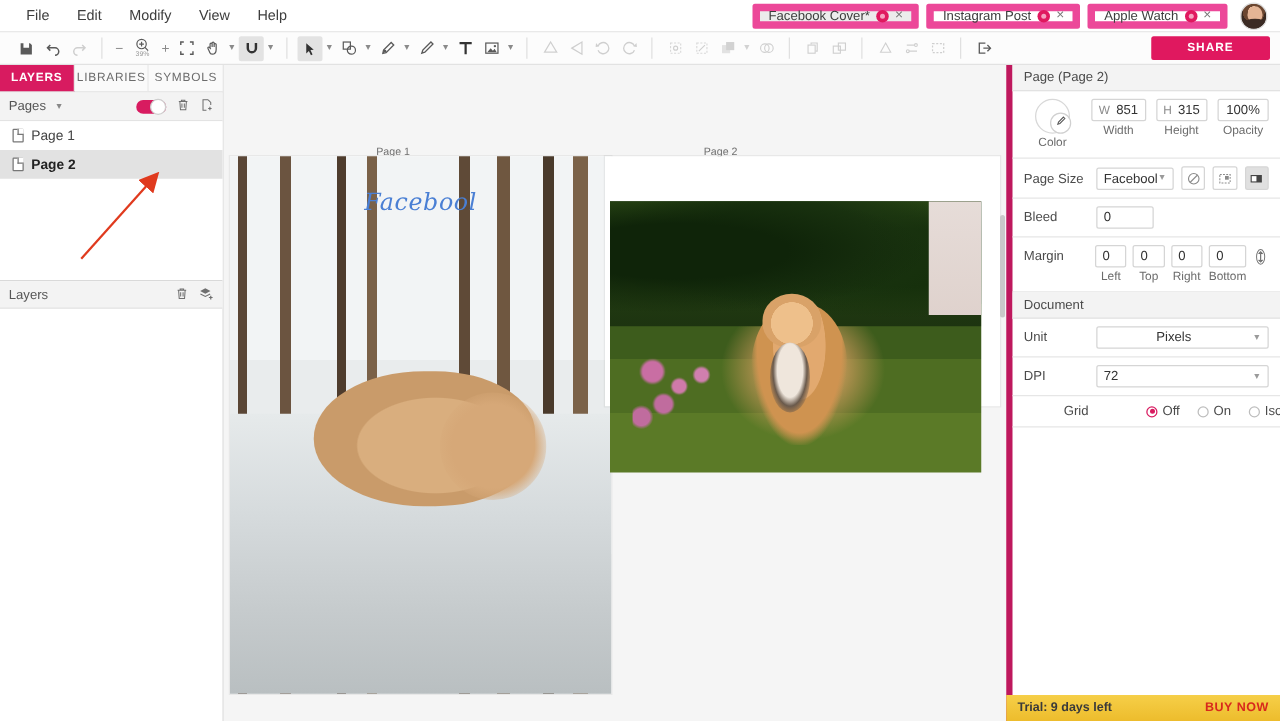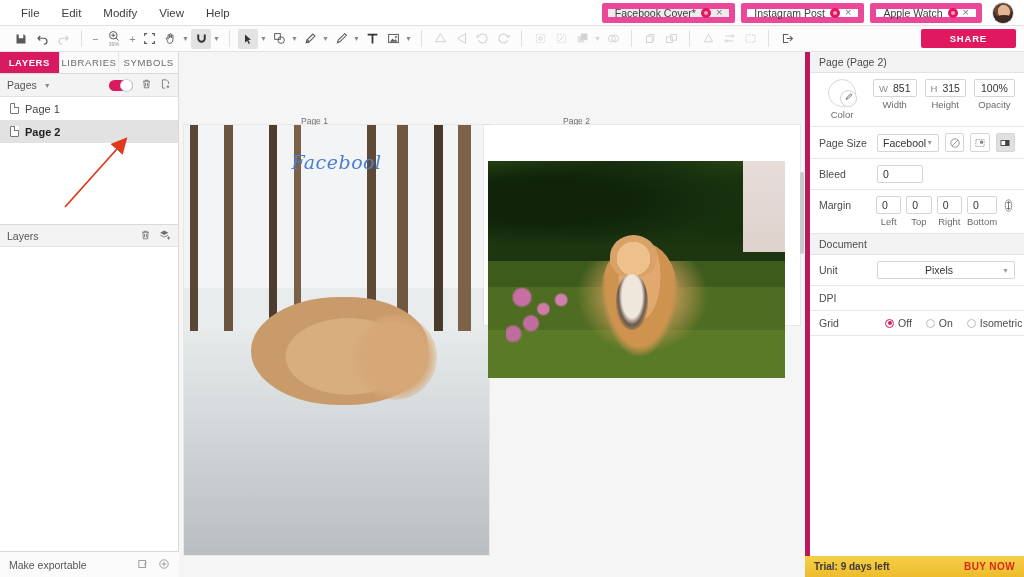--- a/index.html
+++ b/index.html
@@ -608,37 +608,20 @@
           <svg width="12" height="12" viewBox="0 0 16 16">
               <path fill="#6f6f6f" d="M7 2L1.5 5 7 8l5.5-3z"></path>
               <path fill="none" stroke="#6f6f6f" stroke-width="1.1" d="M1.8 8.2L7 10.8l5.2-2.6"></path>
               <path stroke="#6f6f6f" stroke-width="1.3" d="M12.8 10v4M10.8 12h4"></path>
             </svg>
         </span>
       </div>
     </div>
 
 
-    <div class="left-bottom">
-      <span class="ttl">Make exportable</span>
-      <div class="rt">
-        <span class="ico">
-          <svg width="12" height="12" viewBox="0 0 16 16">
-              <rect x="2.5" y="3.5" width="9" height="9" fill="none" stroke="#8a8a8a" stroke-width="1.1"></rect>
-              <path fill="none" stroke="#8a8a8a" stroke-width="1.1" d="M9 9.5l4-4"></path>
-            </svg>
-        </span>
-        <span class="ico">
-          <svg width="12" height="12" viewBox="0 0 16 16">
-              <circle cx="8" cy="8" r="5.6" fill="none" stroke="#8a8a8a" stroke-width="1.1"></circle>
-              <path stroke="#8a8a8a" stroke-width="1.1" d="M8 5v6M5 8h6"></path>
-            </svg>
-        </span>
-      </div>
-    </div>
 
     <svg class="arrow-svg" width="125" height="80">
       <defs>
         <marker id="ah" markerWidth="9" markerHeight="9" refX="7" refY="4.5" orient="auto">
           <path d="M0,0 L9,4.5 L0,9 z" fill="#e03a1e"></path>
         </marker>
       </defs>
       <line x1="10" y1="75" x2="70" y2="8" stroke="#e03a1e" stroke-width="1.8" marker-end="url(#ah)"></line>
     </svg>
   </div>
@@ -789,25 +772,29 @@
         <div class="sel-dd" style="flex:1;padding-left:47px;">
           <span>Pixels</span>
           <span class="dc">▼</span>
         </div>
       </div>
     </div>
 
     <div class="rp-sec">
       <div class="row">
         <span class="rlabel">DPI</span>
+        <div class="sel-dd" style="flex:1;">
+          <span>72</span>
+          <span class="dc">▼</span>
+        </div>
       </div>
     </div>
 
     <div class="rp-sec">
-      <div class="row" style="gap:14px;">
+      <div class="row" style="gap:14px;margin-left:32px;">
         <span class="rlabel">Grid</span>
         <div class="radio-row">
           <span class="radio on"></span>
           <span>Off</span>
         </div>
         <div class="radio-row">
           <span class="radio"></span>
           <span>On</span>
         </div>
         <div class="radio-row">

